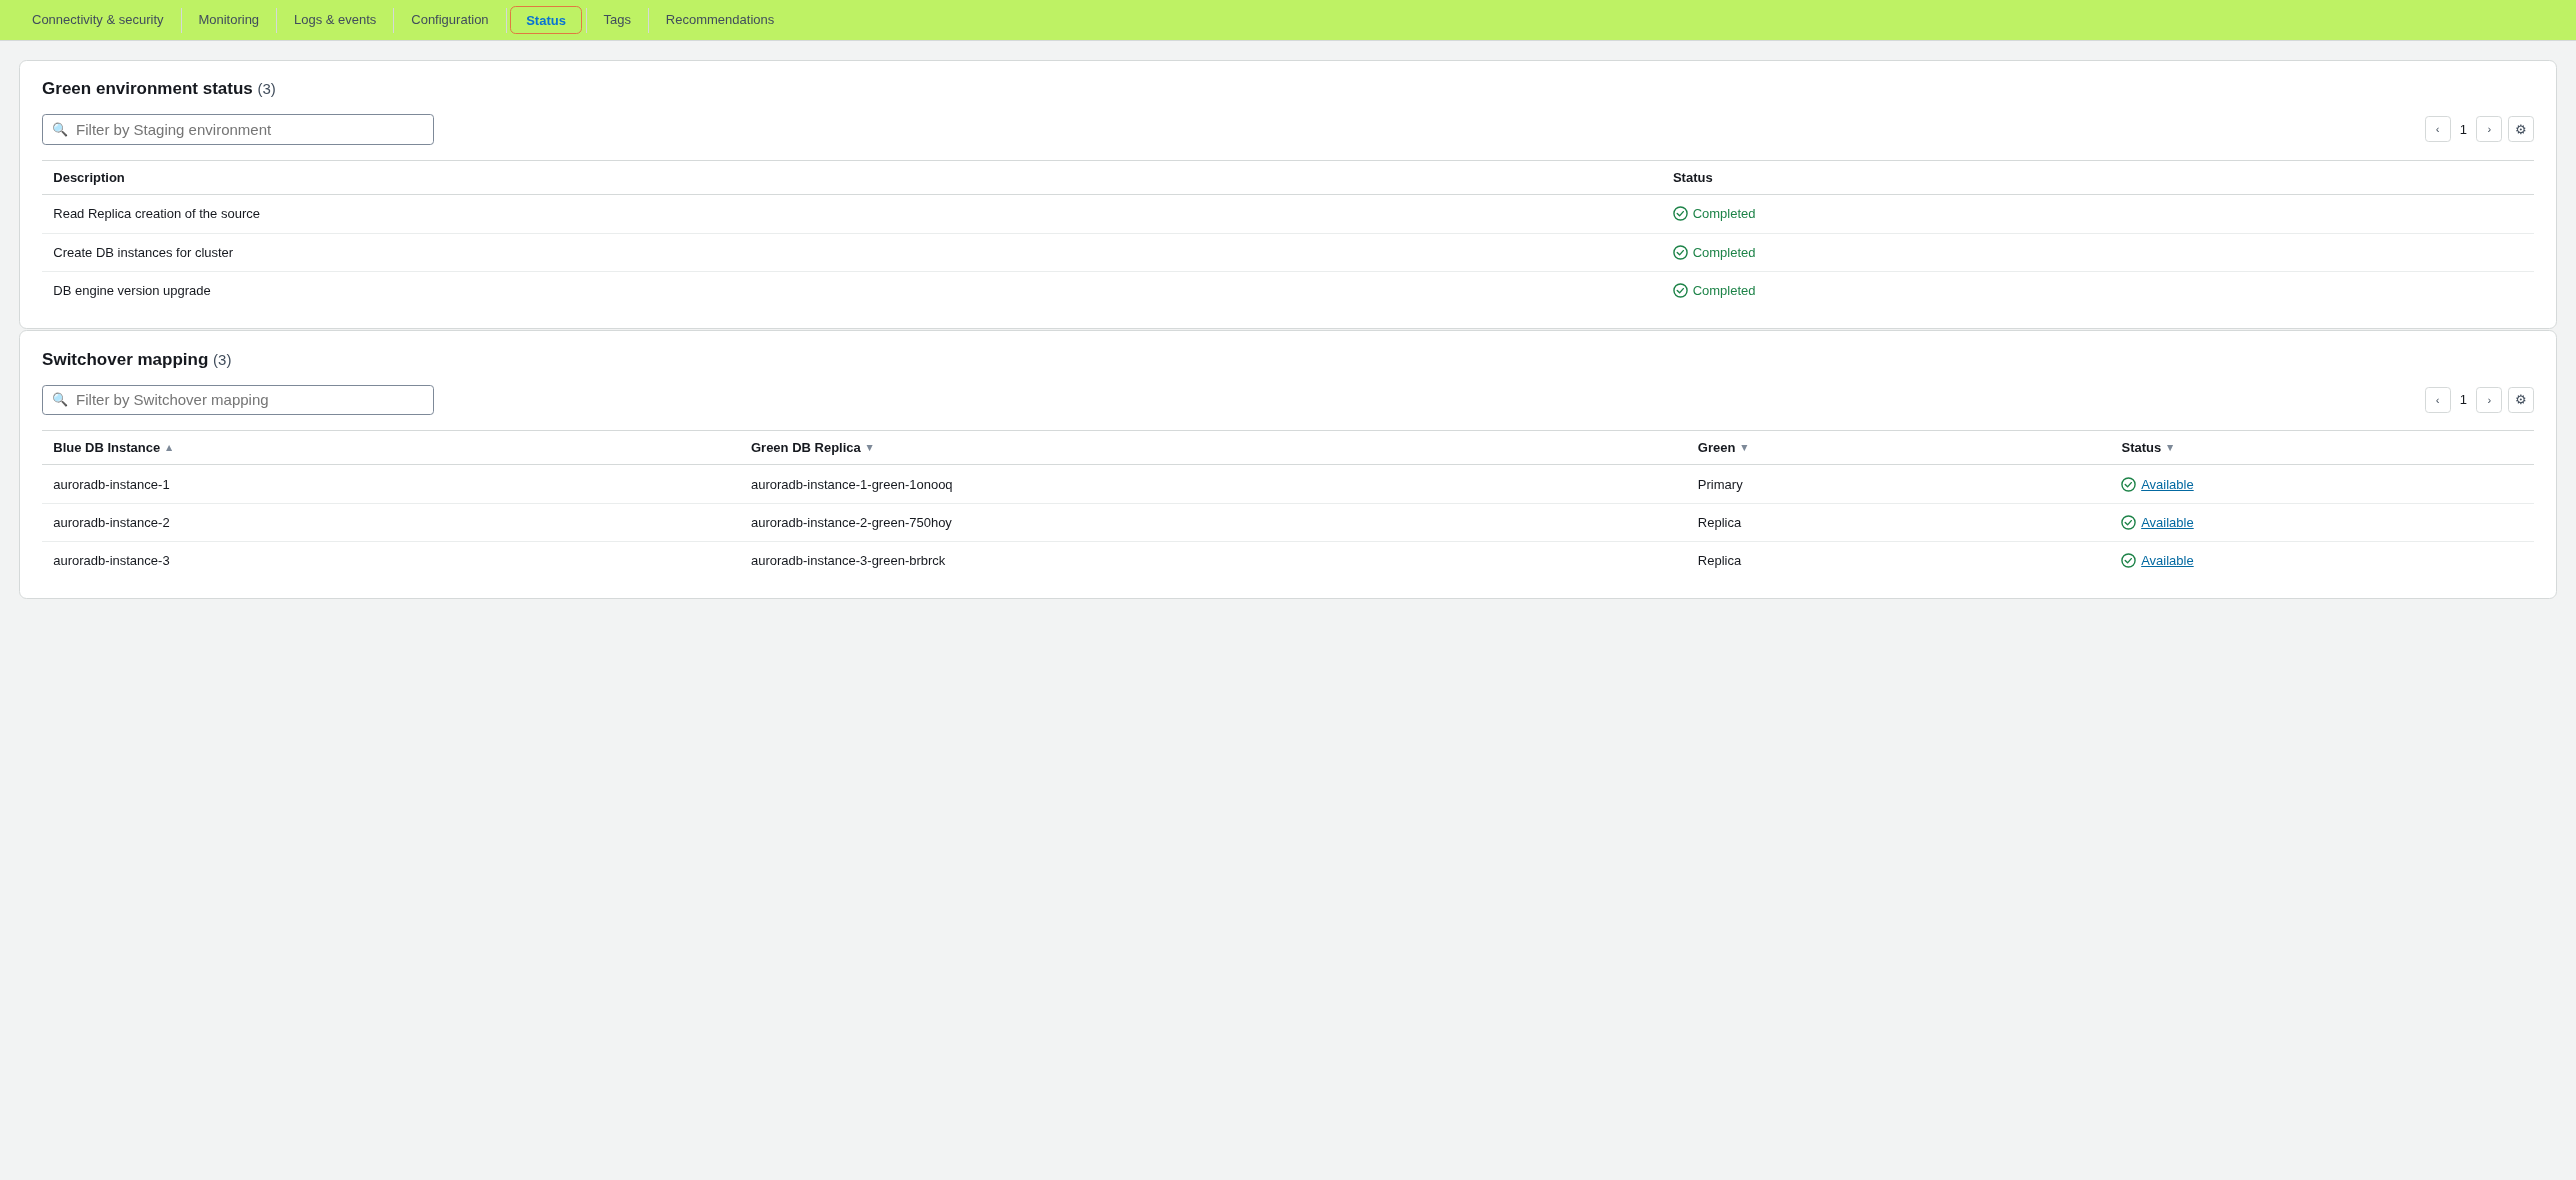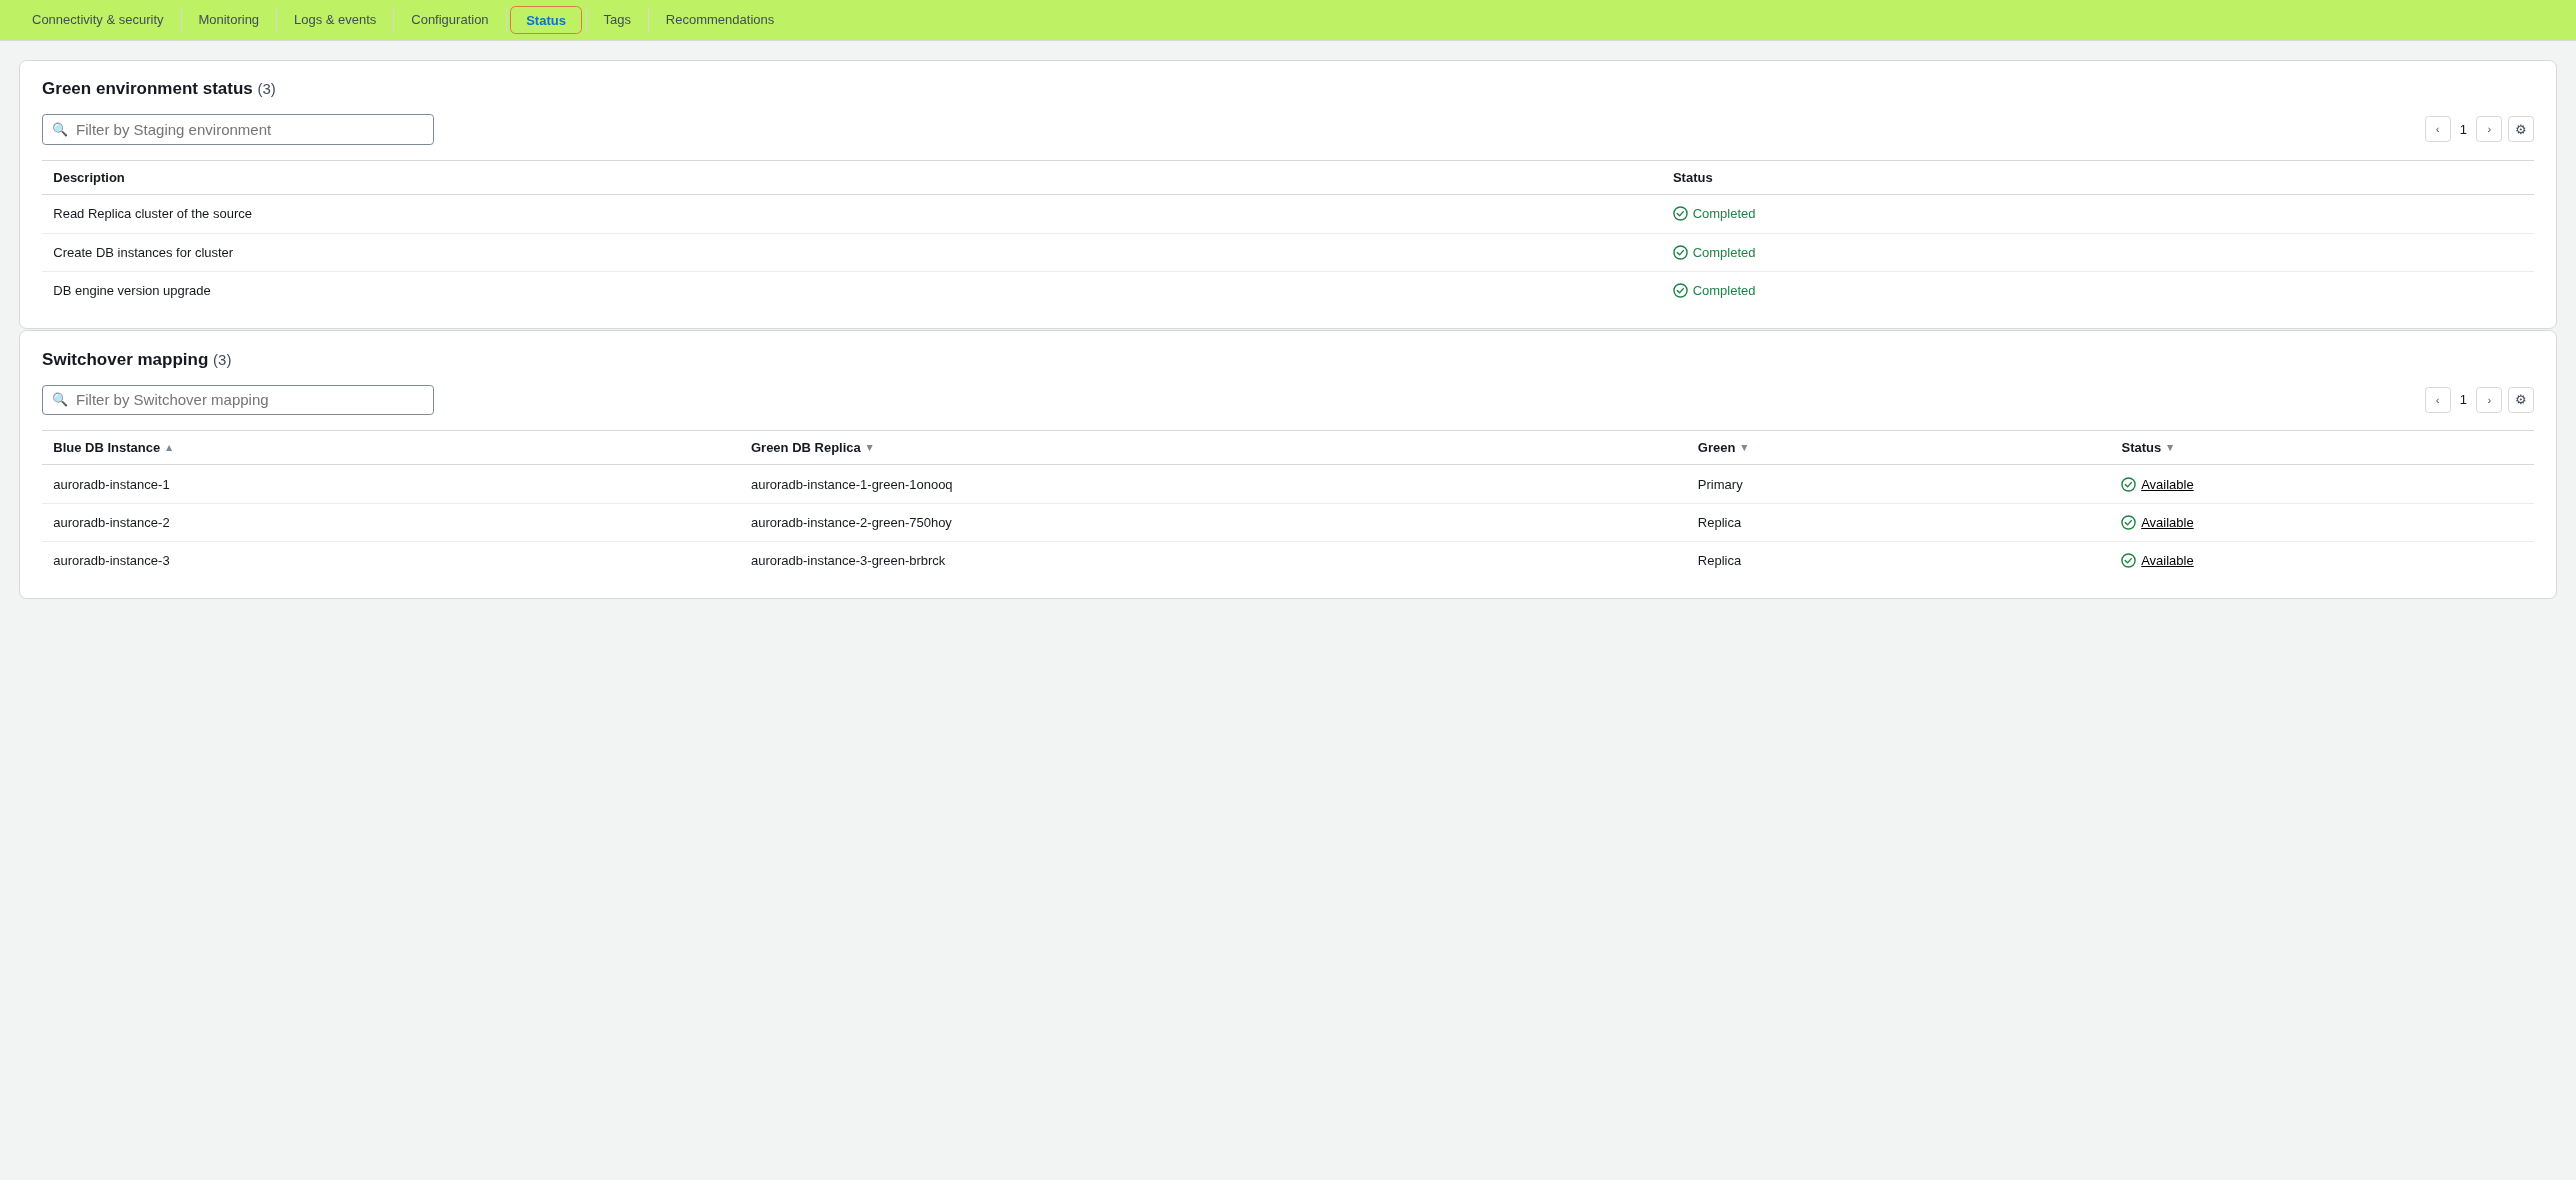--- a/index.html
+++ b/index.html
@@ -166,21 +166,21 @@
     }
 
     .status-completed {
       color: #1d8348;
       display: flex;
       align-items: center;
       gap: 4.7px;
       font-weight: 500;
     }
     .status-available {
-      color: #000000;
+      color: #0369a1;
       display: flex;
       align-items: center;
       gap: 4.7px;
       font-weight: 500;
       text-decoration: underline;
       cursor: pointer;
     }
 
     .check-circle {
       width: 15px;
@@ -250,21 +250,21 @@
 
     <table class="data-table">
       <thead>
         <tr>
           <th class="col-desc">Description</th>
           <th class="col-status">Status</th>
         </tr>
       </thead>
       <tbody id="green-status-tbody">
       <tr>
-      <td>Read Replica cluster of the source</td>
+      <td>Read Replica creation of the source</td>
       <td>
         <span class="status-completed">
           <svg class="check-circle" viewBox="0 0 16 16" fill="none" xmlns="http://www.w3.org/2000/svg">
             <circle cx="8" cy="8" r="7" stroke="#1d8348" stroke-width="1.5" fill="none"></circle>
             <path d="M4.5 8l2.5 2.5 4-4.5" stroke="#1d8348" stroke-width="1.5" stroke-linecap="round" stroke-linejoin="round"></path>
           </svg>
           Completed
         </span>
       </td>
     </tr>

